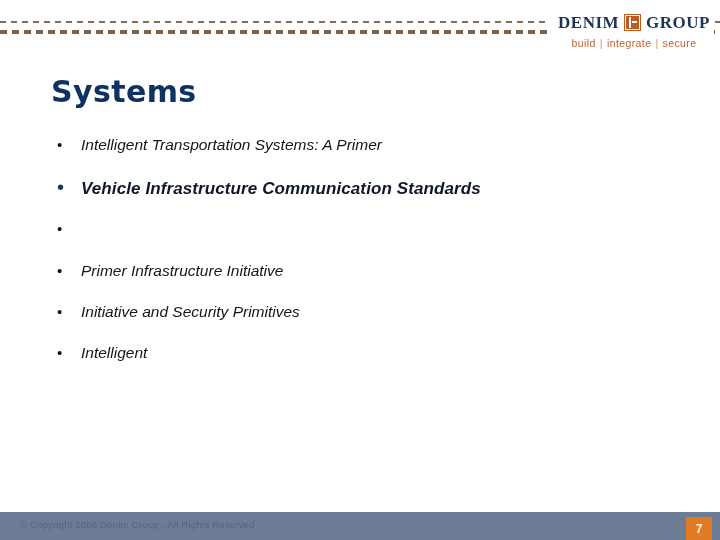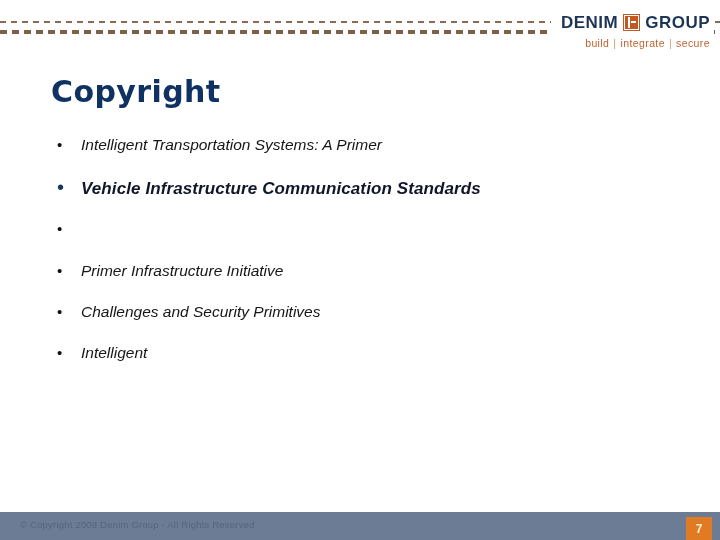--- a/index.html
+++ b/index.html
@@ -58,21 +58,21 @@
     line-height: 1;
   }
   .logo-wordmark {
     display: flex;
     align-items: center;
     justify-content: flex-end;
     gap: 5px;
     white-space: nowrap;
   }
   .logo-word {
-    font-family: Liberation Sans, sans-serif;
+    font-family: Liberation Serif, serif;
     font-weight: bold;
     font-size: 17px;
     letter-spacing: 0.5px;
     color: #1c3557;
   }
   .logo-mark {
     width: 17px;
     height: 17px;
     background: #c05a22;
     position: relative;
@@ -102,20 +102,21 @@
     height: 2px;
     background: #ffffff;
   }
   .logo-tagline {
     margin-top: 7px;
     font-family: "Liberation Sans", sans-serif;
     font-size: 10.5px;
     color: #c0622c;
     letter-spacing: 0.4px;
     white-space: nowrap;
+    text-align: center;
   }
   .logo-tagline .sep {
     color: #d79a72;
     padding: 0 4px;
   }
 
   
   .slide-title {
     position: absolute;
     left: 51px;
@@ -220,21 +221,21 @@
       <span class="logo-mark">
           <span class="dg"></span>
         </span>
       <span class="logo-word">GROUP</span>
     </div>
     <div class="logo-tagline">
       <span>build</span><span class="sep">|</span><span>integrate</span><span class="sep">|</span><span>secure</span>
     </div>
   </div>
 
-  <div class="slide-title">Copyright</div>
+  <div class="slide-title">Systems</div>
 
   <div class="bullets">
 
     <div class="bullet-row">
       <span class="marker">•</span>
       <span class="txt">Intelligent Transportation Systems: A Primer</span>
     </div>
 
     <div class="bullet-row emph">
       <span class="marker">•</span>
@@ -245,21 +246,21 @@
       <span class="marker">•</span>
     </div>
 
     <div class="bullet-row">
       <span class="marker">•</span>
       <span class="txt">Primer Infrastructure Initiative</span>
     </div>
 
     <div class="bullet-row">
       <span class="marker">•</span>
-      <span class="txt">Challenges and Security Primitives</span>
+      <span class="txt">Initiative and Security Primitives</span>
     </div>
 
     <div class="bullet-row">
       <span class="marker">•</span>
       <span class="txt">Intelligent</span>
     </div>
 
   </div>
 
   <div class="footer">

